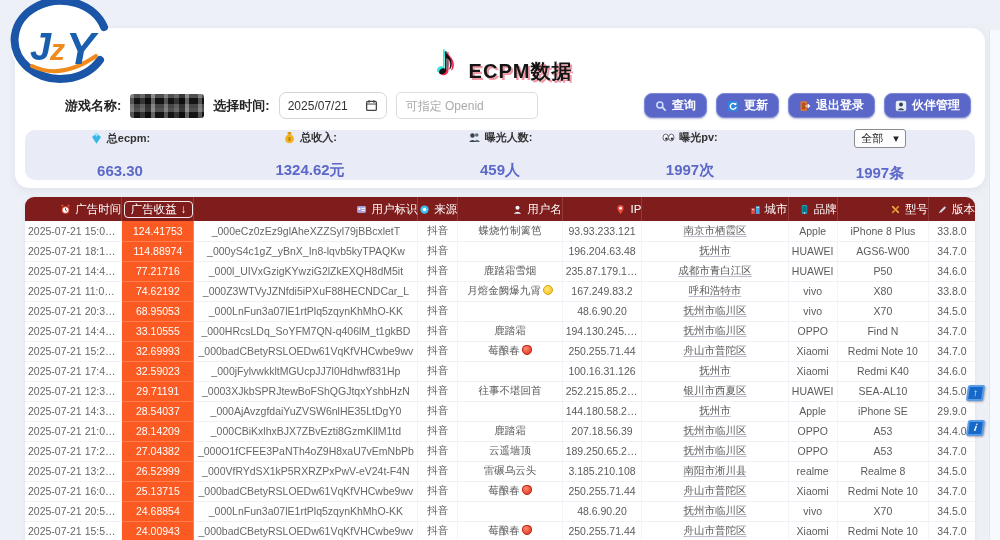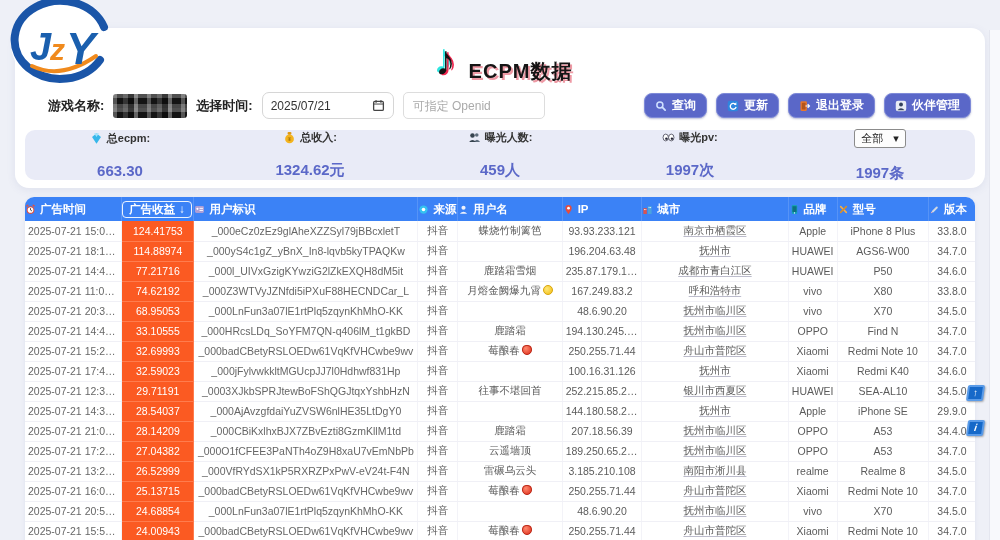--- a/index.html
+++ b/index.html
@@ -12,43 +12,43 @@
 
 .header-card{position:absolute;left:15px;top:28px;width:970px;height:160px;background:#fff;border-radius:14px;box-shadow:0 2px 8px rgba(90,100,160,.10)}
 .title-row{position:absolute;top:4px;left:0;right:0;display:flex;justify-content:center;align-items:flex-end;gap:5px;height:52px}
 .note{position:relative;width:36px;height:46px;font-size:42px;font-weight:bold;line-height:46px;text-align:center}
 .note span{position:absolute;left:0;top:0;width:100%}
 .note .c{color:#2ee6e0;transform:translate(-2px,-2px)}
 .note .m{color:#f0264f;transform:translate(2px,1px)}
 .note .k{color:#141414}
 .page-title{font-size:20px;font-weight:900;color:#151515;text-shadow:2px 2px 0 rgba(224,70,90,.55);letter-spacing:1px;line-height:1.3}
 
-.form-row{position:absolute;left:33px;right:14px;top:64px;display:flex;align-items:center;gap:9px}
+.form-row{position:absolute;left:50px;right:14px;top:64px;display:flex;align-items:center;gap:9px}
 .flabel{font-size:13px;font-weight:bold;color:#222;white-space:nowrap}
 .censored{width:74px;height:24px;border-radius:3px;background-color:#141414;
  background-image:linear-gradient(90deg,rgba(255,255,255,.28) 0 12%,transparent 12% 30%,rgba(255,255,255,.14) 30% 45%,rgba(0,0,0,.3) 45% 62%,rgba(255,255,255,.34) 62% 74%,transparent 74%),
  linear-gradient(0deg,rgba(120,120,120,.5) 0 30%,transparent 30% 70%,rgba(170,170,170,.4) 70%);
  background-size:34px 100%,100% 14px}
-.date-input{width:132px;height:27px;border:1px solid #d6d6d6;border-radius:7px;background:#fff;display:flex;align-items:center;justify-content:space-between;padding:0 8px;font-size:12px;color:#333;cursor:pointer}
+.date-input{width:108px;height:27px;border:1px solid #d6d6d6;border-radius:7px;background:#fff;display:flex;align-items:center;justify-content:space-between;padding:0 8px;font-size:12px;color:#333;cursor:pointer}
 .text-input{width:142px;height:27px;border:1px solid #ddd;border-radius:5px;background:#fff;padding:0 9px;font-size:12px;color:#333;font-family:inherit}
 .text-input::placeholder{color:#aaa}
 .actions{margin-left:auto;display:flex;gap:9px}
 .hbtn{display:flex;align-items:center;gap:5px;background:#5a67c8;border:1px solid #7e8ad8;color:#fff;font-weight:bold;font-size:12px;border-radius:8px;padding:0 10px;height:25px;cursor:pointer;font-family:inherit;box-shadow:0 1px 2px rgba(60,70,140,.35);white-space:nowrap}
 
 
 .stats-bar{position:absolute;left:25px;top:130px;width:950px;height:50px;background:#e9ebf7;border-radius:10px;display:flex;align-items:center}
 .stat{flex:1;text-align:center}
 .stat-label{display:flex;align-items:center;gap:4px;justify-content:center;font-size:11px;color:#333;font-weight:bold}
 .stat-value{font-size:15px;font-weight:bold;color:#5b68c8;margin-top:16px;text-align:center}
 .select-box{display:inline-flex;align-items:center;gap:10px;border:1px solid #8b8b8b;border-radius:3px;background:#fdfdfd;font-size:11px;color:#222;padding:1px 6px;cursor:pointer}
 
 
 .table-wrap{position:absolute;left:25px;top:197px;width:950px;border-radius:9px 9px 0 0;overflow:hidden;box-shadow:0 1px 4px rgba(90,100,160,.10)}
 table{width:100%;border-collapse:collapse;background:#fff;table-layout:fixed}
-thead th{background:#3b82f6;color:#fff;font-size:11.5px;font-weight:bold;height:24px;border-right:1px solid rgba(255,255,255,.14);vertical-align:middle;text-align:left}
+thead th{background:#7f1d1d;color:#fff;font-size:11.5px;font-weight:normal;height:24px;border-right:1px solid rgba(255,255,255,.14);vertical-align:middle;text-align:right}
 thead th:last-child{border-right:none}
 .th-inner{display:inline-flex;align-items:center;gap:4px;justify-content:center;vertical-align:middle}
 .sort-box{display:inline-flex;align-items:center;gap:4px;border:1px solid rgba(255,255,255,.9);border-radius:4px;padding:0 6px;line-height:15px;cursor:pointer}
 tbody td{height:20px;font-size:10.5px;color:#5b5b5b;text-align:center;border-bottom:1px solid #f0f0f6;border-right:1px solid #f3f3f8;overflow:hidden;white-space:nowrap;text-overflow:ellipsis;padding:0 3px}
 tbody td:last-child{border-right:none}
 td.col-revenue{background:#fb5a22;color:#fff;border-bottom:1px solid #ff7c4d;border-right:1px solid #ff7c4d}
 td.col-city{text-decoration:underline;text-decoration-color:#bcbccc;text-underline-offset:2px}
 td.col-time,td.col-openid{color:#666}
 .col-time{width:10.2%}.col-revenue{width:7.6%}.col-openid{width:23.6%}.col-source{width:4.2%}
 .col-username{width:11%}.col-ip{width:8.4%}.col-city{width:15.4%}.col-brand{width:5.2%}

